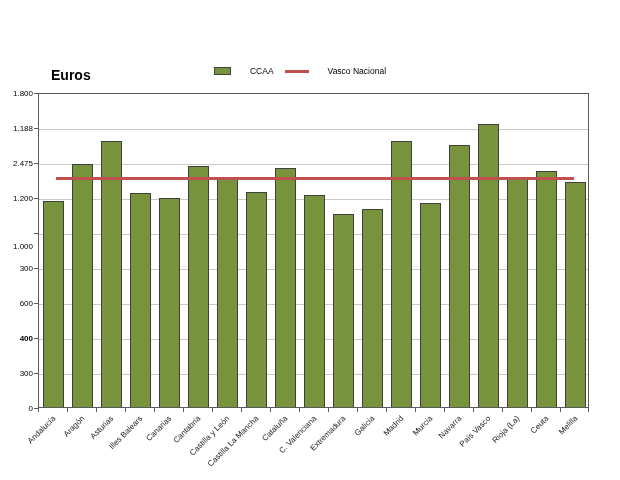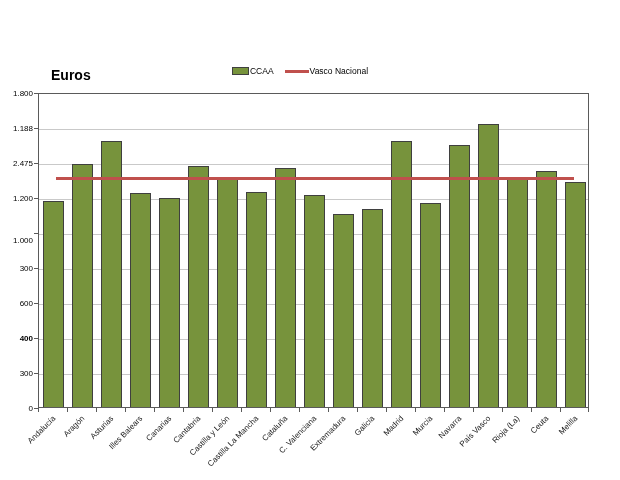--- a/index.html
+++ b/index.html
@@ -37,21 +37,21 @@
   .legend {
     position: absolute;
     top: 66px;
     left: 0;
     right: 20px;
     display: flex;
     justify-content: center;
     align-items: center;
     gap: 11px;
   }
-  .legend-item { display: flex; align-items: center; gap: 1px; }
+  .legend-item { display: flex; align-items: center; gap: 19px; }
   .legend-swatch { width: 17px; height: 8px; border: 1px solid #404040; box-sizing: border-box; }
   .legend-line { width: 24px; height: 3px; }
   .legend-label { font-size: 8.5px; color: #000000; }
   .plot {
     position: absolute;
     left: 38px;
     top: 93px;
     width: 551px;
     height: 315px;
     border: 1px solid #5a5a5a;
@@ -142,21 +142,21 @@
       <div class="ytick-label" style="top: 403.5px;">0</div>
       <div class="ytick" style="left: 34px; top: 408px;"></div>
       <div class="ytick-label" style="top: 368.5px;">300</div>
       <div class="ytick" style="left: 34px; top: 373px;"></div>
       <div class="ytick-label" style="top: 333.5px; font-weight: bold;">400</div>
       <div class="ytick" style="left: 34px; top: 338px;"></div>
       <div class="ytick-label" style="top: 298.5px;">600</div>
       <div class="ytick" style="left: 34px; top: 303px;"></div>
       <div class="ytick-label" style="top: 263.5px;">300</div>
       <div class="ytick" style="left: 34px; top: 268px;"></div>
-      <div class="ytick-label" style="top: 236px;">1.000</div>
+      <div class="ytick-label" style="top: 242px;">1.000</div>
       <div class="ytick" style="left: 34px; top: 233px;"></div>
       <div class="ytick-label" style="top: 193.5px;">1.200</div>
       <div class="ytick" style="left: 34px; top: 198px;"></div>
       <div class="ytick-label" style="top: 158.5px;">2.475</div>
       <div class="ytick" style="left: 34px; top: 163px;"></div>
       <div class="ytick-label" style="top: 123.5px;">1.188</div>
       <div class="ytick" style="left: 34px; top: 128px;"></div>
       <div class="ytick-label" style="top: 88.5px;">1.800</div>
       <div class="ytick" style="left: 34px; top: 93px;"></div>
     </div>

